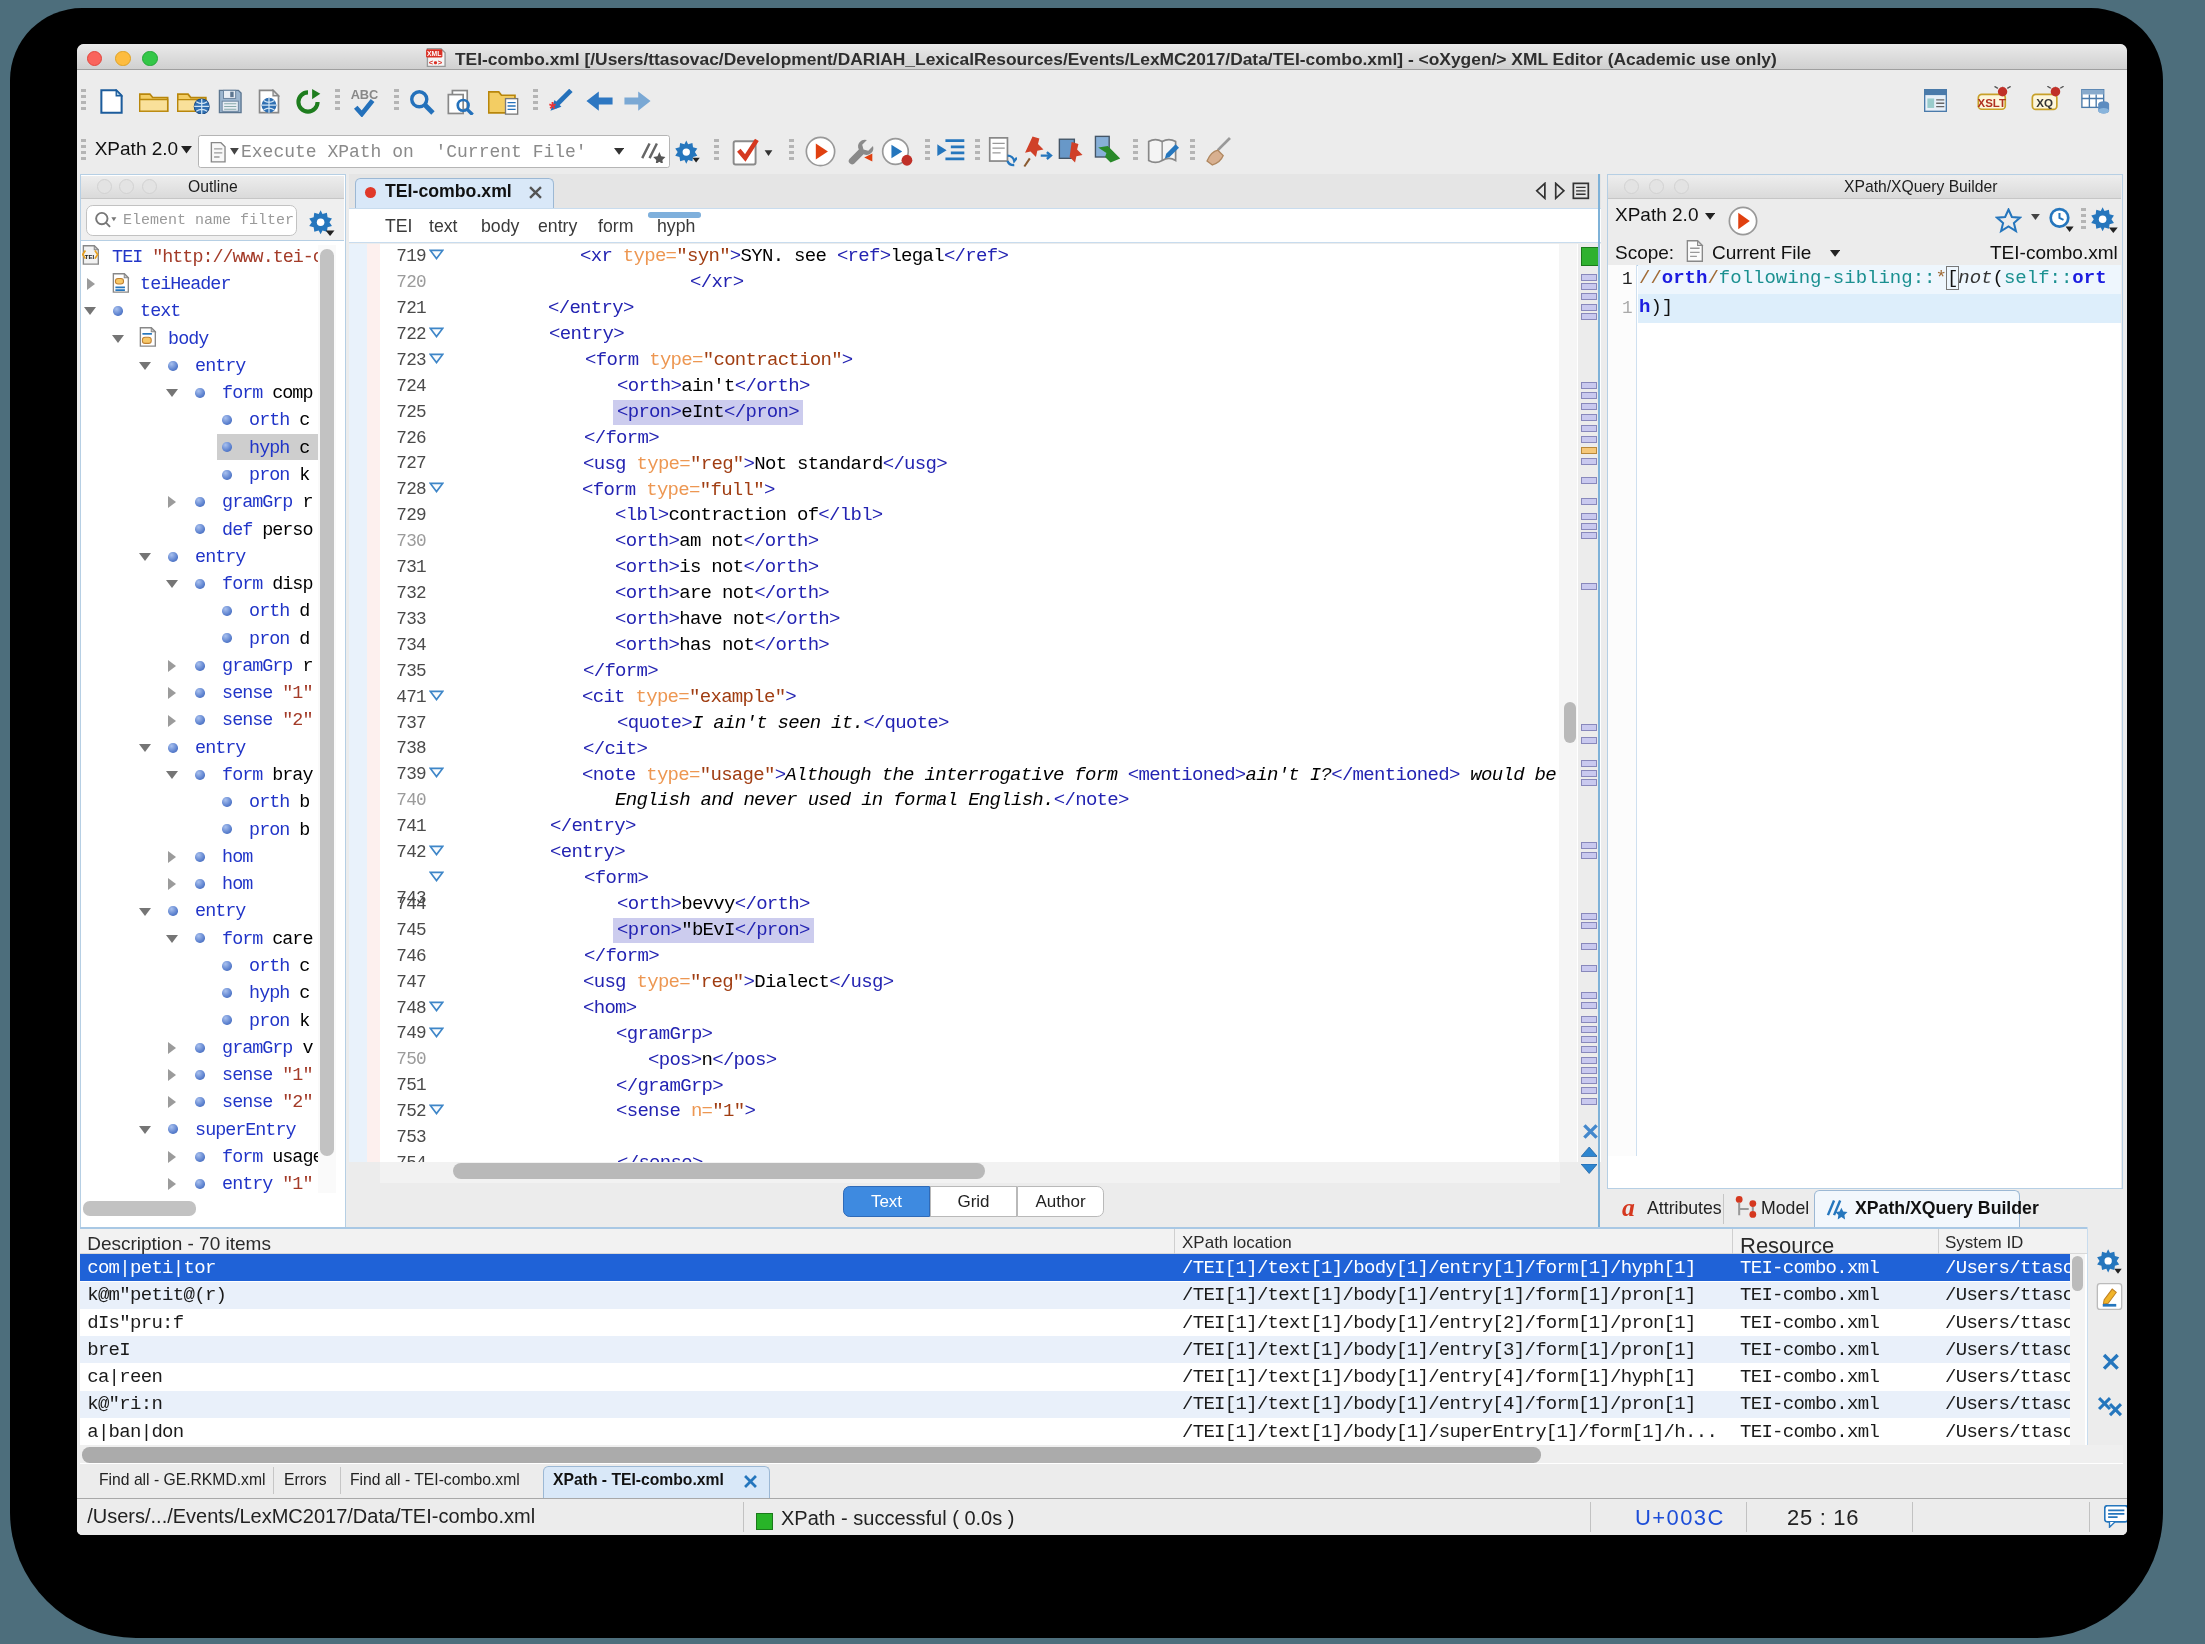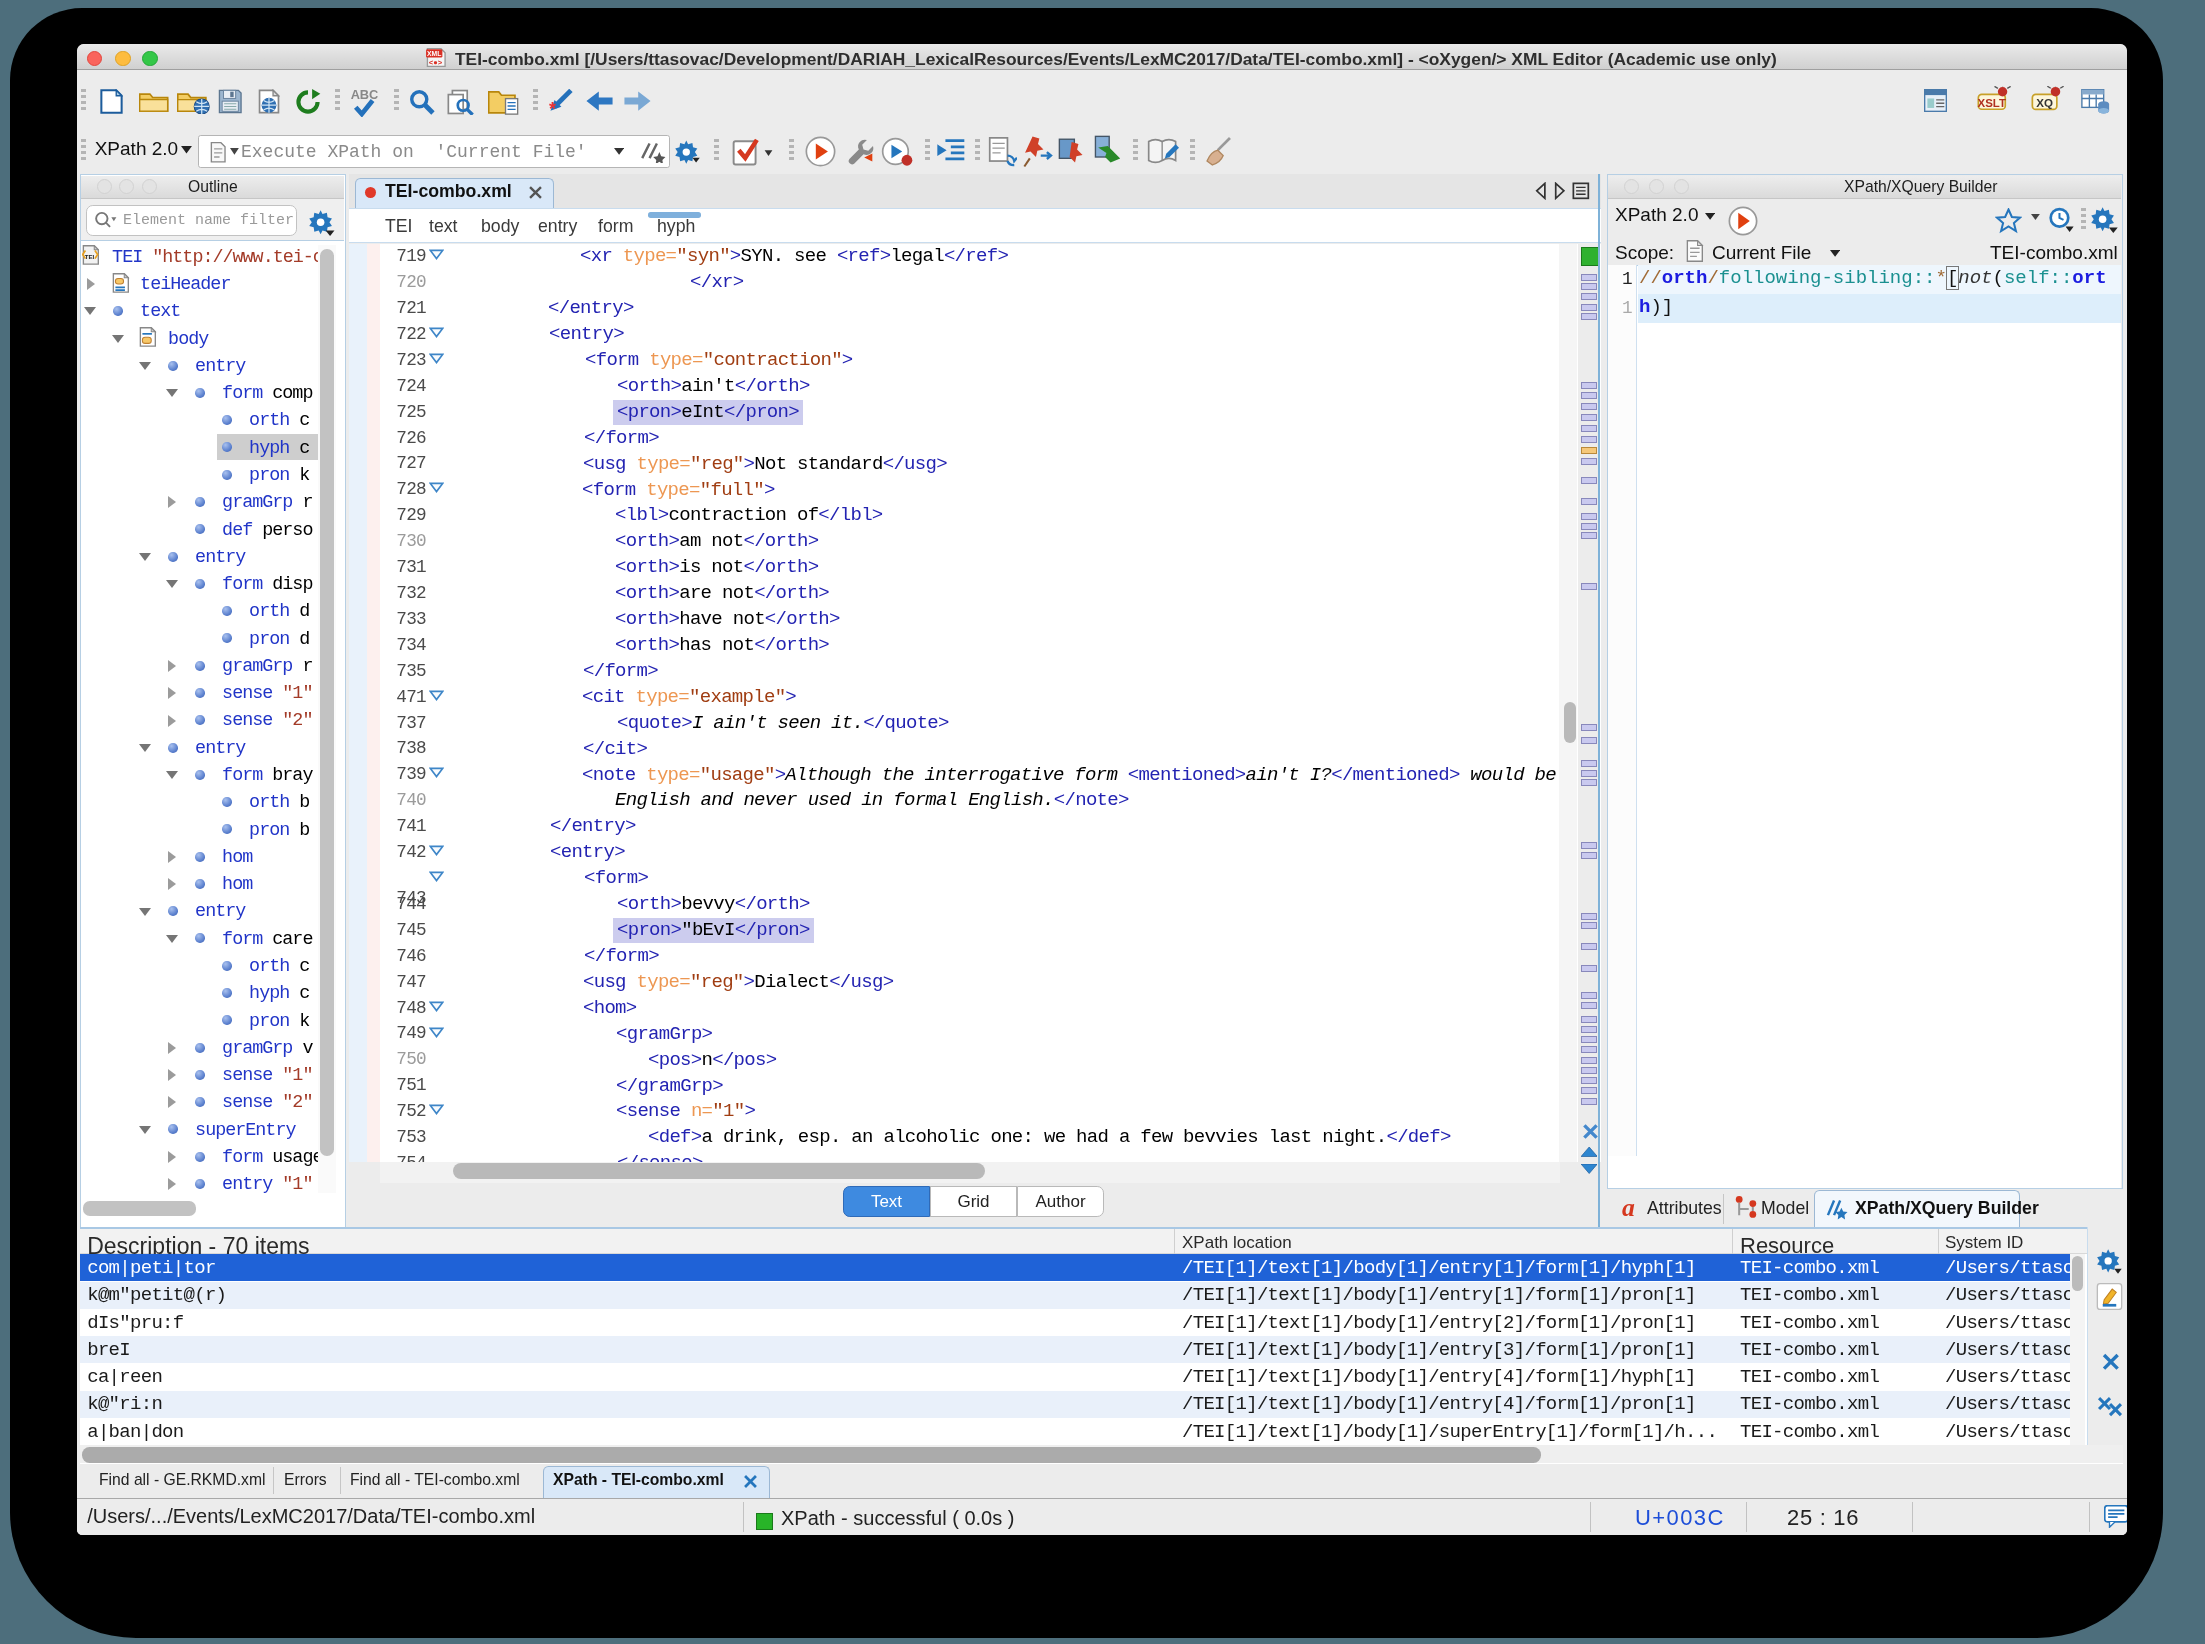--- a/index.html
+++ b/index.html
@@ -408,21 +408,20 @@
 <div class="codeline" style="left:237px;top:647px;"><span class="t">&lt;orth&gt;</span><span>bevvy</span><span class="t">&lt;/orth&gt;</span></div>
 <div class="abs" style="left:233px;top:674px;width:201px;height:24.5px;background:#ccccee;"></div>
 <div class="codeline" style="left:237px;top:673px;"><span class="t">&lt;pron&gt;</span><span>"bEvI</span><span class="t">&lt;/pron&gt;</span></div>
 <div class="codeline" style="left:204px;top:699px;"><span class="t">&lt;/form&gt;</span></div>
 <div class="codeline" style="left:203px;top:725px;"><span class="t">&lt;usg </span><span class="a">type=</span><span class="v">"reg"</span><span class="t">&gt;</span><span>Dialect</span><span class="t">&lt;/usg&gt;</span></div>
 <div class="codeline" style="left:203px;top:751px;"><span class="t">&lt;hom&gt;</span></div>
 <div class="codeline" style="left:236px;top:777px;"><span class="t">&lt;gramGrp&gt;</span></div>
 <div class="codeline" style="left:268px;top:803px;"><span class="t">&lt;pos&gt;</span><span>n</span><span class="t">&lt;/pos&gt;</span></div>
 <div class="codeline" style="left:236px;top:829px;"><span class="t">&lt;/gramGrp&gt;</span></div>
 <div class="codeline" style="left:236px;top:854px;"><span class="t">&lt;sense </span><span class="a">n=</span><span class="v">"1"</span><span class="t">&gt;</span></div>
-<div class="codeline" style="left:268px;top:880px;"><span class="t">&lt;def&gt;</span><span>a drink, esp. an alcoholic one: we had a few bevvies last night.</span><span class="t">&lt;/def&gt;</span></div>
 <div class="codeline" style="left:237px;top:906px;"><span class="t">&lt;/sense&gt;</span></div>
 </div>
 <div class="ln" style="left:301px;top:199px;">719</div>
 <svg class="abs" style="left:352px;top:205px" width="15" height="11" viewBox="0 0 22 16">
       <path d="M2 2 h18 l-9 12 z" fill="#f8fbfe" stroke="#3e86c8" stroke-width="2.4"></path>
     </svg>
 <div class="ln lnl" style="left:301px;top:225px;">720</div>
 <div class="ln" style="left:301px;top:251px;">721</div>
 <div class="ln" style="left:301px;top:277px;">722</div>
 <svg class="abs" style="left:352px;top:283px" width="15" height="11" viewBox="0 0 22 16">
@@ -612,21 +611,21 @@
     </svg>
 <div class="abs" style="left:1684px;top:1154px;font-family:'Liberation Sans',sans-serif;font-size:17.7px;color:#222;font-weight:normal;white-space:pre;">Model</div>
 <div class="tabsel" style="left:1737px;top:1146px;width:206px;height:39px;background:#f2f7fc;"></div>
 <svg class="abs" style="left:1746px;top:1154px" width="27" height="22" viewBox="0 0 44 36">
       <path d="M8 28 L18 4 M18 28 L28 4" stroke="#2576bd" stroke-width="4"></path>
       <path d="M30 16 l3 6 7 1 -5 5 1 7 -6 -4 -6 4 1 -7 -5 -5 7 -1 z" fill="#2576bd"></path>
     </svg>
 <div class="abs" style="left:1778px;top:1154px;font-family:'Liberation Sans',sans-serif;font-size:17.7px;color:#111;font-weight:bold;white-space:pre;">XPath/XQuery Builder</div>
 <div class="abs" style="left:3.4px;top:1183px;width:2043px;height:237px;background:#fff;border-top:2px solid #a9c8e4;"></div>
 <div class="abs" style="left:3.4px;top:1185px;width:2043px;height:24.5px;background:#f2f2f2;border-bottom:0.7px solid #d8d8d8;"></div>
-<div class="abs" style="left:10.2px;top:1189px;font-family:'Liberation Sans',sans-serif;font-size:23px;color:#2a2a2a;font-weight:normal;white-space:pre;">Description - 70 items</div>
+<div class="abs" style="left:10.2px;top:1189px;font-family:'Liberation Sans',sans-serif;font-size:19px;color:#2a2a2a;font-weight:normal;white-space:pre;">Description - 70 items</div>
 <div class="abs" style="left:1105px;top:1189px;font-family:'Liberation Sans',sans-serif;font-size:17px;color:#2a2a2a;font-weight:normal;white-space:pre;">XPath location</div>
 <div class="abs" style="left:1663px;top:1189px;font-family:'Liberation Sans',sans-serif;font-size:22px;color:#2a2a2a;font-weight:normal;white-space:pre;">Resource</div>
 <div class="abs" style="left:1868px;top:1189px;font-family:'Liberation Sans',sans-serif;font-size:17px;color:#2a2a2a;font-weight:normal;white-space:pre;">System ID</div>
 <div class="abs" style="left:1097px;top:1185px;width:1.4px;height:24.5px;background:#cfcfcf;"></div>
 <div class="abs" style="left:1655px;top:1185px;width:1.4px;height:24.5px;background:#cfcfcf;"></div>
 <div class="abs" style="left:1861px;top:1185px;width:1.4px;height:24.5px;background:#cfcfcf;"></div>
 <div class="abs" style="left:3.4px;top:1210px;width:1990px;height:27px;background:#1f62d7;"></div>
 <div class="abs" style="left:10.2px;top:1213px;font-family:'Liberation Mono',monospace;font-size:19px;color:#fff;font-weight:normal;white-space:pre;letter-spacing:-0.7px;">com|peti|tor</div>
 <div class="abs" style="left:1105px;top:1213px;font-family:'Liberation Mono',monospace;font-size:19px;color:#fff;font-weight:normal;white-space:pre;letter-spacing:-0.7px;">/TEI[1]/text[1]/body[1]/entry[1]/form[1]/hyph[1]</div>
 <div class="abs" style="left:1663px;top:1213px;font-family:'Liberation Mono',monospace;font-size:19px;color:#fff;font-weight:normal;white-space:pre;letter-spacing:-0.7px;">TEI-combo.xml</div>

